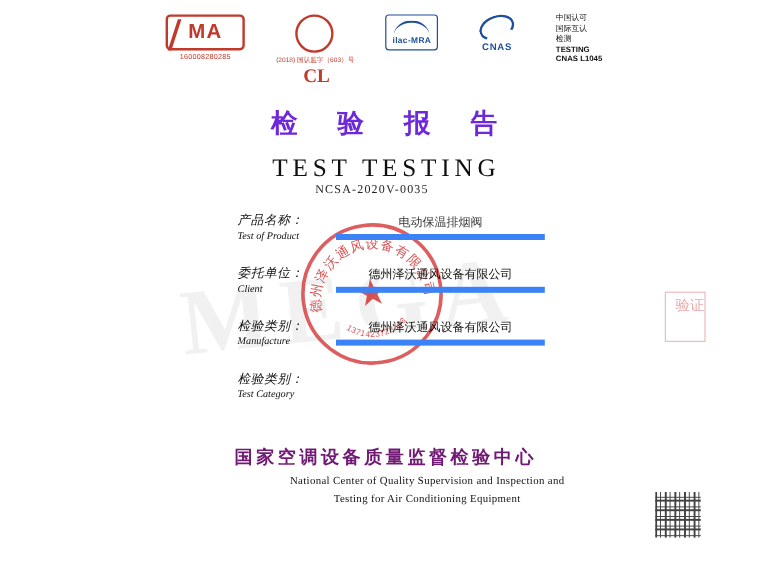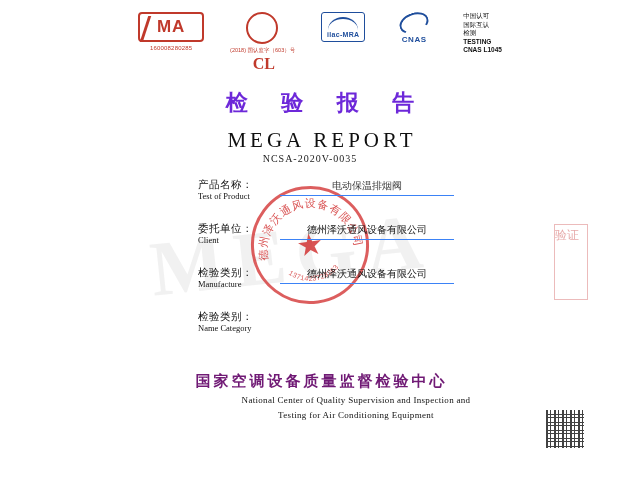--- a/index.html
+++ b/index.html
@@ -219,40 +219,41 @@
   }
   .field {
     position: relative;
     height: 44px;
   }
   .field-labels {
     position: absolute;
     left: 0;
     top: 0;
     width: 78px;
+    font-style: italic;
   }
   .label-cn {
     font-size: 10.5px;
     letter-spacing: 0.5px;
     color: #111111;
     line-height: 13px;
   }
   .label-en {
     font-size: 8.5px;
     color: #111111;
     line-height: 11px;
     font-family: "Liberation Serif", serif;
   }
   .field-value {
     position: absolute;
     left: 82px;
     top: 0;
     width: 174px;
     height: 17px;
-    border-bottom: 1px solid #3b82f6;
+    border-bottom: 5px solid #3b82f6;
     text-align: center;
     font-size: 10px;
     color: #111111;
     line-height: 15px;
     white-space: nowrap;
     overflow: hidden;
   }
   .field-value.faded {
     color: #3a3a3a;
   }
@@ -293,28 +294,28 @@
     letter-spacing: 10px;
     color: rgba(120,120,120,0.10);
     font-family: "Liberation Serif", serif;
     transform: rotate(-6deg);
     pointer-events: none;
     user-select: none;
   }
   .wm-side {
     position: absolute;
     right: 52px;
-    top: 224px;
+    top: 243px;
     width: 34px;
-    height: 76px;
+    height: 42px;
     border: 1px solid rgba(200,60,60,0.35);
     color: rgba(200,60,60,0.45);
     font-size: 12px;
     line-height: 14px;
-    text-align: left;
+    text-align: right;
     padding-top: 3px;
     box-sizing: border-box;
     pointer-events: none;
     user-select: none;
   }
 
   
   .seal {
     position: absolute;
     left: 310px;
@@ -413,21 +414,21 @@
       <div class="bold">TESTING</div>
       <div class="bold">CNAS L1045</div>
     </div>
 
   </div>
 
   <div class="wm-text">MEGA</div>
   <div class="wm-side">验证</div>
 
   <div class="title-cn">检 验 报 告</div>
-  <div class="title-en">MEGA REPORT</div>
+  <div class="title-en">TEST TESTING</div>
   <div class="doc-no">NCSA-2020V-0035</div>
 
   <div class="seal">
     <svg class="arc-top" viewBox="0 0 112 112">
       <defs>
         <path id="arcTop" d="M 12,62 A 44,44 0 0 1 100,62"></path>
         <path id="arcBottom" d="M 20,66 A 38,38 0 0 0 92,66"></path>
       </defs>
       <text class="seal-text">
         <textPath href="#arcTop" startOffset="50%" text-anchor="middle">德州泽沃通风设备有限公司</textPath>
@@ -461,21 +462,21 @@
       <div class="field-labels">
         <div class="label-cn">检验类别：</div>
         <div class="label-en">Manufacture</div>
       </div>
       <div class="field-value">德州泽沃通风设备有限公司</div>
     </div>
 
     <div class="field">
       <div class="field-labels">
         <div class="label-cn">检验类别：</div>
-        <div class="label-en">Name Category</div>
+        <div class="label-en">Test Category</div>
       </div>
     </div>
 
   </div>
 
   <div class="footer-cn">国家空调设备质量监督检验中心</div>
   <div class="footer-en">
     <div>National Center of Quality Supervision and Inspection and</div>
     <div>Testing for Air Conditioning Equipment</div>
   </div>

